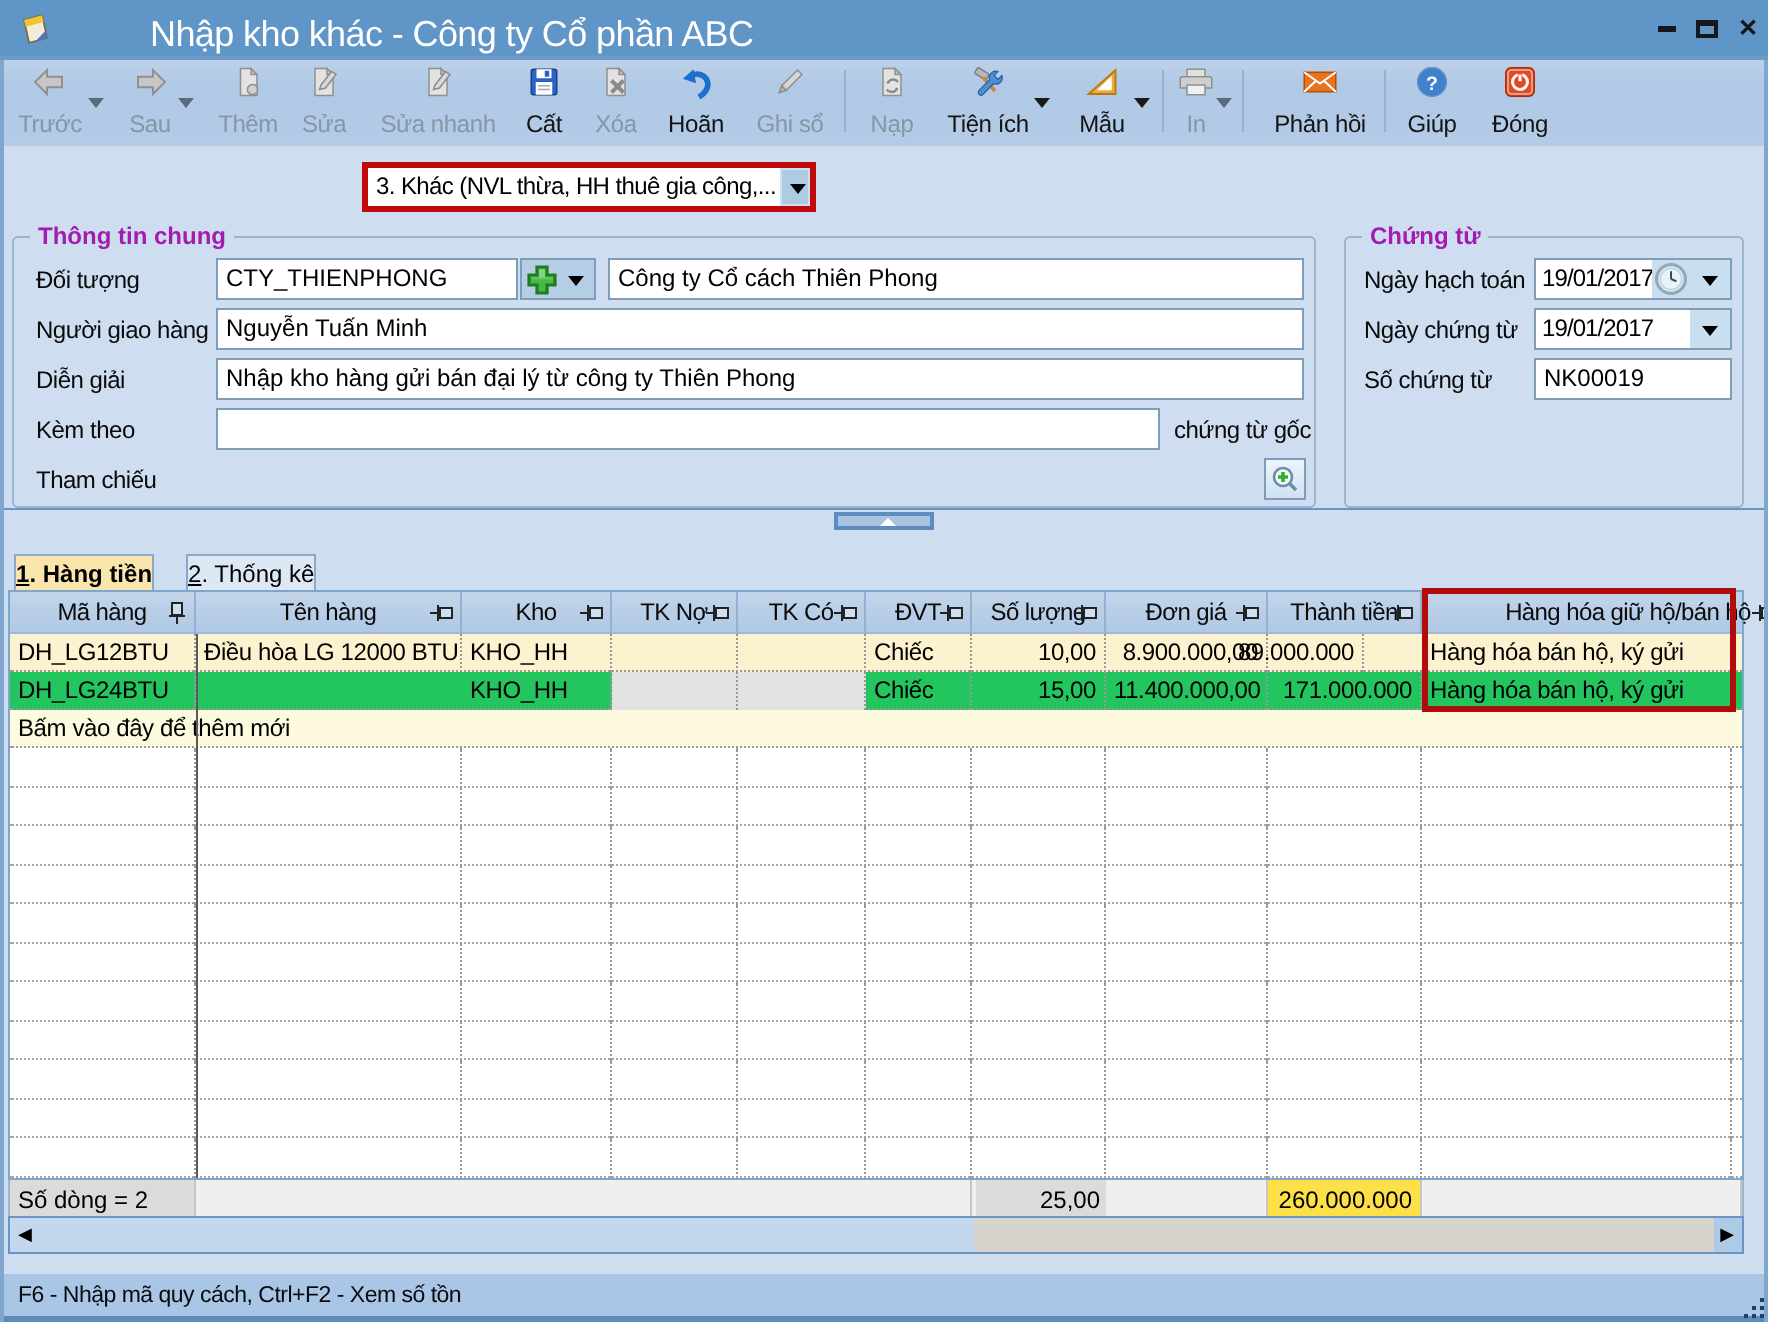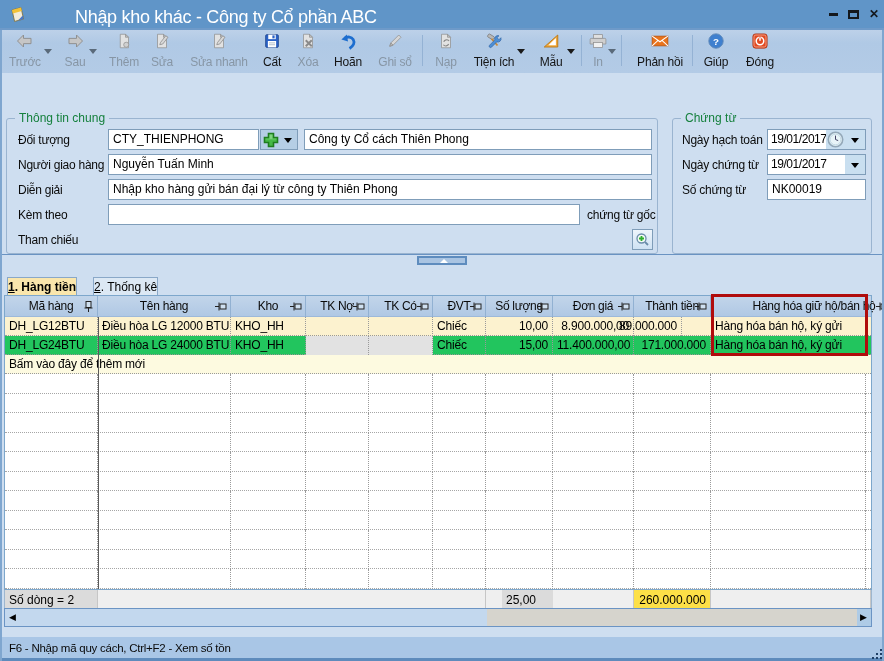--- a/index.html
+++ b/index.html
@@ -23,21 +23,21 @@
   .tcaret.dis { border-top-color:#5a6a7a; }
   
   .heading { position:absolute; left:9px; top:81px; font-size:21px; font-weight:bold; color:#0a0a0a; letter-spacing:0.35px; }
   .redcombo { position:absolute; left:181px; top:81px; width:227px; height:25px; background:#be0a0b; }
   .redcombo .inner { position:absolute; left:3px; top:3px; right:3px; bottom:3px; background:#fff; }
   .redcombo .txt { position:absolute; left:4px; top:2px; font-size:12px; color:#000; white-space:nowrap; letter-spacing:-0.3px; }
   .redcombo .btn { position:absolute; right:0; top:0; width:15px; height:100%; background:#aecbe4; border:1px solid #cde0f0; }
   .caret { width:0; height:0; border-left:4px solid transparent; border-right:4px solid transparent; border-top:5px solid #000; position:absolute; }
   
   .gbox { position:absolute; border:1px solid #9ab4d0; border-radius:3px; }
-  .gbox .glabel { position:absolute; top:-8px; left:8px; background:#cedef0; padding:0 4px; font-weight:normal; color:#15803d; }
+  .gbox .glabel { position:absolute; top:-8px; left:8px; background:#cedef0; padding:0 4px; font-weight:bold; color:#a21caf; }
   .flabel { position:absolute; color:#0a0a0a; letter-spacing:-0.25px; }
   .tb { position:absolute; background:#fff; border:1px solid #7f9db9; font-size:12px; color:#000; padding:2px 3px 0 4px; white-space:nowrap; overflow:hidden; }
   
   .tab { position:absolute; top:277px; height:19px; border:1px solid #8aa8c8; border-bottom:none; padding:2px 0 0 0; text-align:center; font-size:12px; }
   .tab.active { background:#fae6ac; font-weight:bold; }
   .tab.idle { background:#dce8f4; }
   .tab u { text-decoration:underline; }
   
   .grid { position:absolute; left:4px; top:295px; width:868px; height:295px; background:#fff; border:1px solid #7da7cc; }
   .ghead { position:absolute; left:0; top:0; width:866px; height:21px; background:linear-gradient(#c2d5ea,#b0c8e4); border-bottom:1px solid #9db9da; }
@@ -156,20 +156,28 @@
           <circle cx="12" cy="12" r="5" fill="none" stroke="#fff" stroke-width="2"></circle>
           <line x1="12" y1="6" x2="12" y2="12" stroke="#e14a22" stroke-width="3"></line>
           <line x1="12" y1="7" x2="12" y2="11.5" stroke="#fff" stroke-width="2"></line>
         </svg><span class="lbl">Đóng</span></div>
       <div class="tsep" style="left:422px;"></div>
       <div class="tsep" style="left:581px;"></div>
       <div class="tsep" style="left:621px;"></div>
       <div class="tsep" style="left:692px;"></div>
     </div>
 
+  <div class="redcombo">
+    <div class="inner">
+      <div class="txt">3. Khác (NVL thừa, HH thuê gia công,...</div>
+      <div class="btn">
+          <span class="caret" style="left:4px; top:7px;"></span>
+        </div>
+    </div>
+  </div>
 
   <div class="gbox" style="left:6px; top:118px; width:652px; height:136px;">
     <div class="glabel">Thông tin chung</div>
   </div>
   <div class="flabel" style="left:18px; top:133px;">Đối tượng</div>
   <div class="flabel" style="left:18px; top:158px;">Người giao hàng</div>
   <div class="flabel" style="left:18px; top:183px;">Diễn giải</div>
   <div class="flabel" style="left:18px; top:208px;">Kèm theo</div>
   <div class="flabel" style="left:18px; top:233px;">Tham chiếu</div>
   <div class="tb" style="left:108px; top:129px; width:151px; height:21px;">CTY_THIENPHONG</div>
@@ -286,21 +294,20 @@
         <div class="gc" style="left:301px; width:63px;"></div>
         <div class="gc" style="left:364px; width:64px;"></div>
         <div class="gc" style="left:428px; width:53px;">Chiếc</div>
         <div class="gc" style="left:481px; width:67px;text-align:right;">10,00</div>
         <div class="gc" style="left:548px; width:81px;text-align:right;">8.900.000,00</div>
         <div class="gc" style="left:600px; width:77px;text-align:right;">89.000.000</div>
         <div class="gc" style="left:706px; width:155px;">Hàng hóa bán hộ, ký gửi</div>
       </div>
       <div class="grow" style="top:40px; background:#22c55e; border-bottom:1px dotted #9a9a9a;">
         <div class="gc" style="left:0px; width:93px;">DH_LG24BTU</div>
-        <div class="gc" style="left:93px; width:133px;">Điều hòa LG 24000 BTU</div>
         <div class="gc" style="left:226px; width:75px;">KHO_HH</div>
         <div class="gc" style="left:301px; width:63px;background:#e2e2e2;"></div>
         <div class="gc" style="left:364px; width:64px;background:#e2e2e2;"></div>
         <div class="gc" style="left:428px; width:53px;">Chiếc</div>
         <div class="gc" style="left:481px; width:67px;text-align:right;">15,00</div>
         <div class="gc" style="left:548px; width:81px;text-align:right;">11.400.000,00</div>
         <div class="gc" style="left:629px; width:77px;text-align:right;">171.000.000</div>
         <div class="gc" style="left:706px; width:155px;">Hàng hóa bán hộ, ký gửi</div>
       </div>
       <div class="grow" style="top:59px; background:#fdfae0; border-bottom:1px dotted #9a9a9a;">
@@ -437,21 +444,21 @@
         <div class="gc" style="left:548px; width:81px; height:19.5px;"></div>
         <div class="gc" style="left:629px; width:77px; height:19.5px;"></div>
         <div class="gc" style="left:706px; width:155px; height:19.5px;"></div>
       </div>
       <div class="vline" style="left:93px; height:272px; background:#5a5a5a;"></div>
     </div>
 
   <div class="frow" id="frow">
       <div class="fc" style="left:0px; width:93px; background:#dbdbdb;">Số dòng = 2</div>
       <div class="fc" style="left:93px; width:388px; background:#efefef;"></div>
-      <div class="fc" style="left:497px; width:67px; background:#dbdbdb;">25,00</div>
+      <div class="fc" style="left:483px; width:67px; background:#dbdbdb;text-align:right;">25,00</div>
       <div class="fc" style="left:548px; width:81px; background:#efefef;"></div>
       <div class="fc" style="left:629px; width:77px; background:#fde047;text-align:right;">260.000.000</div>
       <div class="fc" style="left:706px; width:160px; background:#efefef;"></div>
     </div>
 
   <div class="hscroll">
     <div class="sarrow" style="left:4px;">◀</div>
     <div style="position:absolute; right:0; top:0; width:15px; height:17px; background:#aecbe6;"></div>
     <div class="sarrow" style="right:4px;">▶</div>
     <div class="hthumb" style="left:482px; width:370px;"></div>

